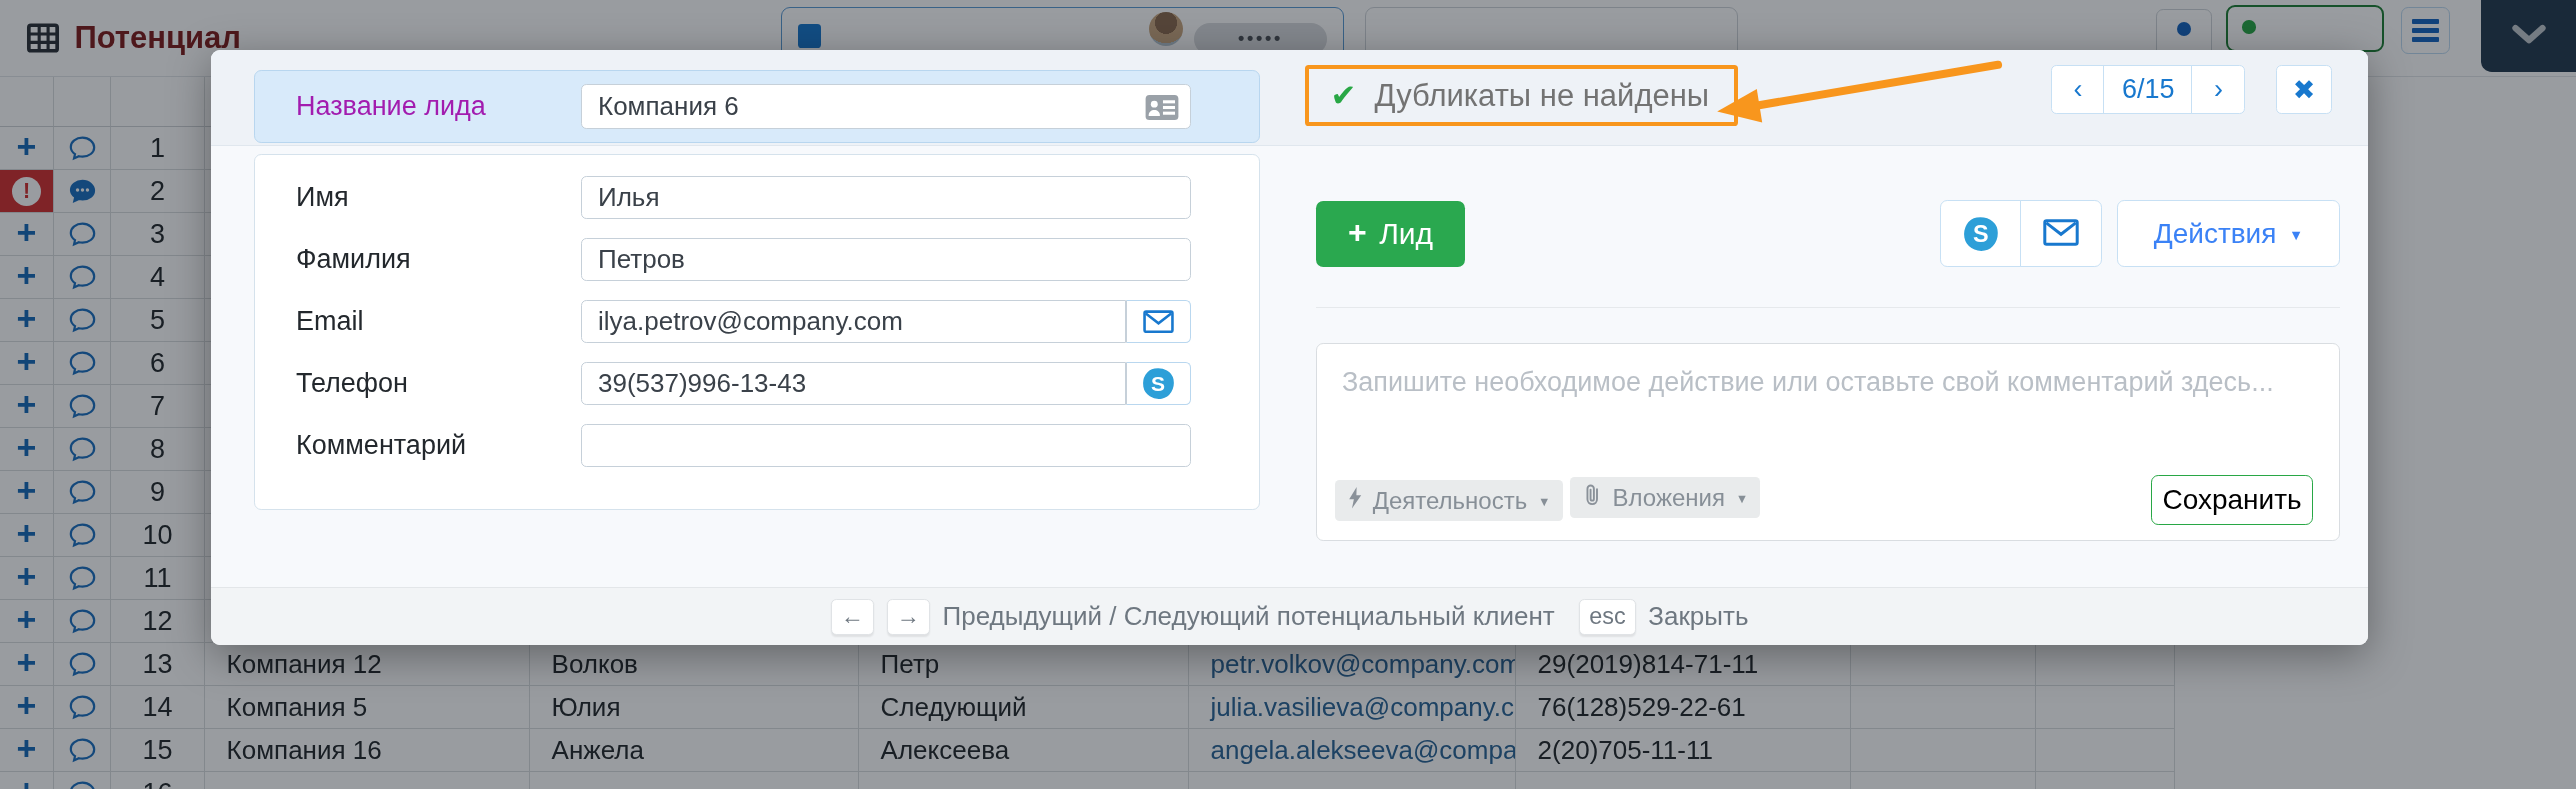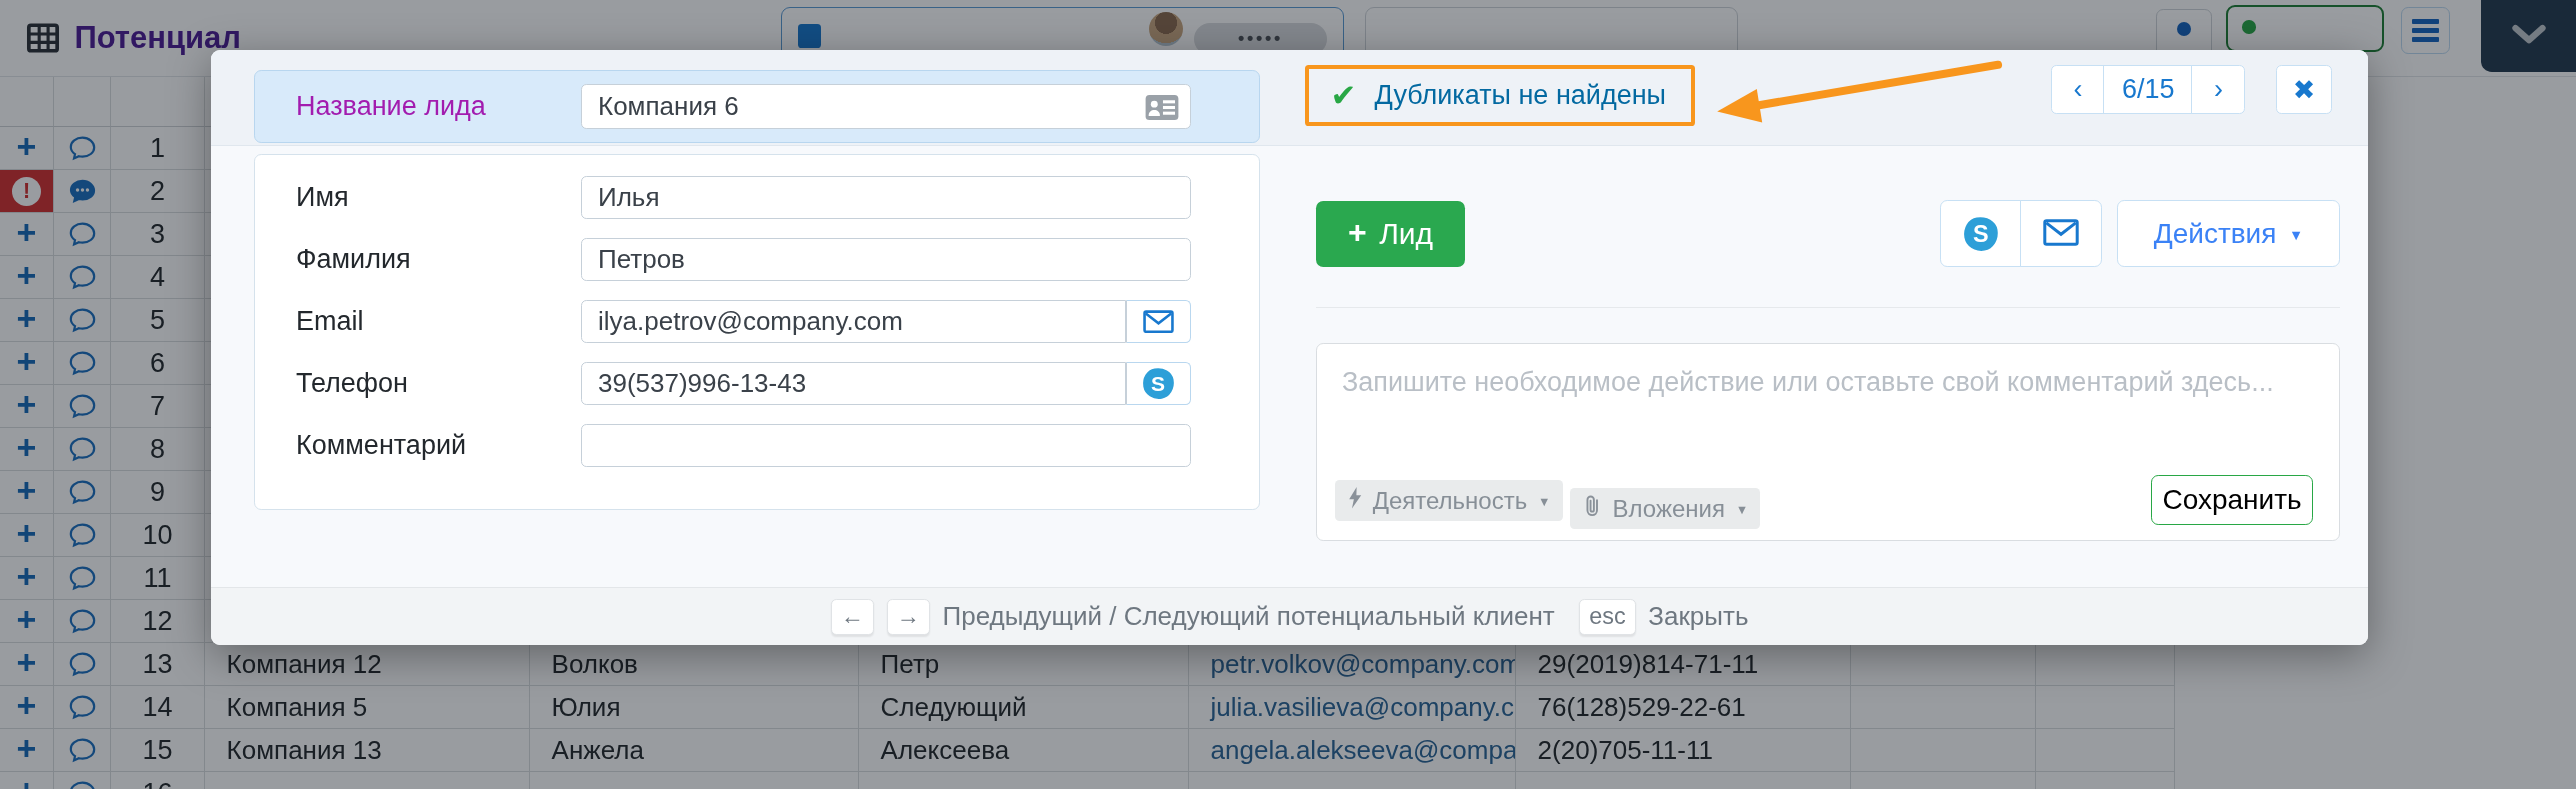--- a/index.html
+++ b/index.html
@@ -2,21 +2,21 @@
 <html style="font-size:14.4px"><head>
 <meta charset="utf-8">
 <style>
   * { margin:0; padding:0; box-sizing:border-box; }
   html,body { width:2576px; height:789px; }
   body { font-family:"Liberation Sans","DejaVu Sans",sans-serif; background:#fff; overflow:hidden; }
   .page { position:relative; width:2576px; height:789px; background:#fff; }
 
   
   .topbar { position:absolute; left:0; top:0; width:2576px; height:77px; background:#fff; border-bottom:0.9px solid #e2e5e8; }
-  .app-title { position:absolute; left:26px; top:20px; display:flex; align-items:center; gap:14.4px; color:#4c1d95; font-size:31px; font-weight:600; }
+  .app-title { position:absolute; left:26px; top:20px; display:flex; align-items:center; gap:14.4px; color:#7f1d1d; font-size:31px; font-weight:600; }
   .tb-box { position:absolute; background:#fff; }
   .tb-box-a { left:781px; top:7.2px; width:563px; height:65px; border:1.8px solid #5b9bd5; border-radius:9px; }
   .tb-a-sq { position:absolute; left:16px; top:16px; width:23.4px; height:23.4px; background:#1878ce; border-radius:3.6px; }
   .tb-avatar { position:absolute; left:367px; top:3.6px; width:34px; height:34px; border-radius:50%;
     background:radial-gradient(circle at 50% 32%, #8a6a4e 0 38%, #c9a67f 39% 70%, #b5c4cf 71%); }
   .tb-pill { position:absolute; left:412px; top:14.4px; width:133px; height:32px; background:#d9dbde; border-radius:16px;
     display:flex; align-items:center; justify-content:center; color:#4a4f55; font-size:18px; letter-spacing:2.7px; font-weight:700; }
   .tb-box-b { left:1365px; top:7.2px; width:373px; height:65px; border:1.8px solid #cfd4d9; border-radius:9px; }
   .tb-box-c { left:2156px; top:9px; width:56px; height:63px; border:1.8px solid #cfd4d9; border-radius:7.2px; }
   .tb-c-dot { position:absolute; left:20px; top:11.7px; width:14.4px; height:14.4px; border-radius:50%; background:#1565c0; }
@@ -48,21 +48,21 @@
   .modal { position:absolute; left:211px; top:50px; width:2157px; height:595px; background:#f7f9fc; border-radius:9px; box-shadow:0 10.8px 43px rgba(0,0,0,.35); z-index:10; }
   .modal-head { position:absolute; left:0; top:0; width:100%; height:96px; background:#eef2f7; border-bottom:0.9px solid #e0e7ee; border-radius:9px 9px 0 0; }
   .lead-panel { position:absolute; left:43px; top:20px; width:1006px; height:73px; background:#d8eafa; border:0.9px solid #b8d6ef; border-radius:7.2px; display:flex; align-items:center; }
   .lead-label { width:326px; padding-left:41px; font-size:27px; color:#a21caf; }
   .lead-input-wrap { position:relative; width:610px; }
   .lead-input-wrap input { width:610px; height:45px; border:0.9px solid #c6d0d9; border-radius:5.4px; background:#fff; font-size:26px; color:#3a4149; padding:0 50px 0 16px; font-family:inherit; }
   .vcard-ico { position:absolute; right:10.8px; top:10px; }
 
   .dup-badge { position:absolute; left:1094px; top:15.3px; height:61px; border:4.5px solid #f8961d; border-radius:3.6px; display:flex; align-items:center; padding:0 25px 0 21.6px; gap:18px; }
   .dup-check { color:#28a745; font-size:31px; font-weight:700; }
-  .dup-text { color:#0369a1; font-size:27px; }
+  .dup-text { color:#737373; font-size:31px; }
 
   .pager { position:absolute; left:1840px; top:15.3px; height:49px; display:flex; }
   .pager .pg { height:49px; background:#fff; border:1.8px solid #c7e0f4; color:#1878ce; font-size:27px; display:flex; align-items:center; justify-content:center; font-family:inherit; }
   .pg-prev { width:54px; border-radius:5.4px 0 0 5.4px; }
   .pg-cur  { width:90px; margin-left:-1.8px; }
   .pg-next { width:54px; margin-left:-1.8px; border-radius:0 5.4px 5.4px 0; }
   .btn-close { position:absolute; left:2065px; top:15.3px; width:56px; height:49px; background:#fff; border:1.8px solid #c7e0f4; border-radius:5.4px; color:#1878ce; font-size:27px; font-weight:700; display:flex; align-items:center; justify-content:center; font-family:inherit; }
 
   
   .fields-card { position:absolute; left:43px; top:104px; width:1006px; height:356px; background:#fff; border:0.9px solid #d5e2ec; border-radius:7.2px; padding-top:21px; }
@@ -84,21 +84,21 @@
   .cg-skype { border-radius:7.2px 0 0 7.2px; }
   .cg-mail { margin-left:-1.8px; border-radius:0 7.2px 7.2px 0; }
   .btn-actions { position:absolute; left:1906px; top:150px; width:223px; height:67px; background:#fff; border:1.8px solid #c7e0f4; border-radius:7.2px; color:#3b82f6; font-size:28px; display:flex; align-items:center; justify-content:center; gap:12.6px; font-family:inherit; }
   .btn-actions .caret { font-size:14.4px; margin-top:3.6px; }
   .divider { position:absolute; left:1105px; top:257px; width:1024px; height:0; border-top:1.8px solid #e6e9ec; }
 
   .comment-card { position:absolute; left:1105px; top:293px; width:1024px; height:198px; background:#fff; border:0.9px solid #d9dde1; border-radius:7.2px; }
   .comment-ph { position:absolute; left:25px; top:23.4px; width:972px; font-size:27px; color:#b9bfc6; }
   .mini-btn { position:absolute; height:41px; background:#e9ebec; border:none; border-radius:4.5px; color:#878f97; font-size:24px; display:flex; align-items:center; justify-content:center; gap:10.8px; font-family:inherit; }
   .btn-activity { left:18px; top:136px; width:228px; }
-  .btn-attach { left:253px; top:144px; width:190px; }
+  .btn-attach { left:253px; top:133px; width:190px; }
   .mini-btn .caret { font-size:12.6px; margin-top:2.7px; }
   .btn-save { position:absolute; left:834px; top:131px; width:162px; height:50px; background:#fff; border:1.8px solid #28a745; border-radius:7.2px; color:#000000; font-size:28px; display:flex; align-items:center; justify-content:center; font-family:inherit; }
 
   
   .modal-footer { position:absolute; left:0; top:537px; width:100%; height:58px; background:#f2f4f6; border-top:0.9px solid #e3e6e9; border-radius:0 0 9px 9px; display:flex; align-items:center; justify-content:center; gap:12.6px; color:#6e7780; font-size:26px; }
   .kbd { background:#fff; border:0.9px solid #e0e3e6; border-radius:5.4px; box-shadow:0 1.8px 1.8px rgba(0,0,0,.08); min-width:36px; height:36px; padding:0 9px; display:flex; align-items:center; justify-content:center; color:#6e7780; font-size:23.4px; }
   .kbd-esc { margin-left:12px; }
 
   
   .anno-arrow { position:absolute; left:1692px; top:45px; z-index:20; pointer-events:none; }
@@ -462,21 +462,21 @@
             <span class="plus-glyph">+</span>
           </div>
       <div class="cell c-bub">
             <span class="icon-flex">
               <svg width="29" height="27" viewBox="0 0 32 30">
                 <path d="M16 3C8.8 3 3 7.6 3 13.3c0 3.2 1.8 6 4.7 7.9L6.6 26l5.4-2.4c1.3.3 2.6.5 4 .5 7.2 0 13-4.6 13-10.3S23.2 3 16 3z" fill="none" stroke="#1a6fc0" stroke-width="2.4"></path>
               </svg>
             </span>
           </div>
       <div class="cell c-num">15</div>
-      <div class="cell c-txt c-company">Компания 13</div>
+      <div class="cell c-txt c-company">Компания 16</div>
       <div class="cell c-txt c-first">Анжела</div>
       <div class="cell c-txt c-last">Алексеева</div>
       <div class="cell c-txt c-email">angela.alekseeva@company....</div>
       <div class="cell c-txt c-phone">2(20)705-11-11</div>
       <div class="cell"></div>
       <div class="cell"></div>
     </div>
 
     <div class="trow">
       <div class="cell c-plus">

